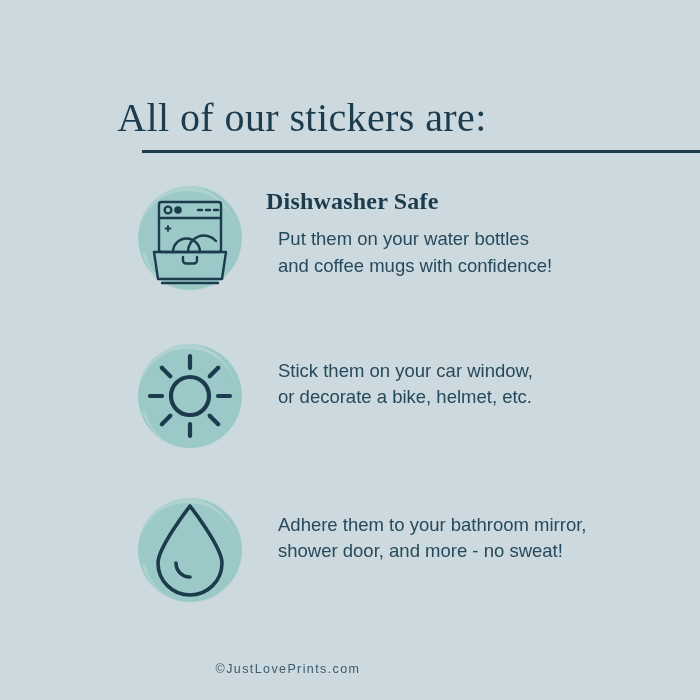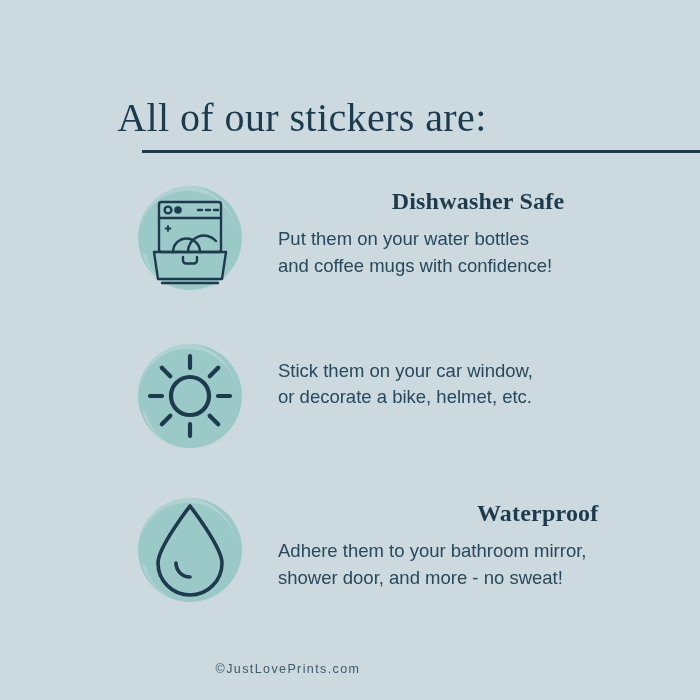--- a/index.html
+++ b/index.html
@@ -78,21 +78,20 @@
   }
 
   .feature-heading {
     font-family: "Liberation Serif", "DejaVu Serif", serif;
     font-weight: bold;
     font-size: 24px;
     color: #1c3b4d;
     line-height: 1.1;
     margin: 0 0 9px 0;
     letter-spacing: 0.2px;
-    text-align: right;
   }
 
   .feature-desc {
     font-family: "Liberation Sans", sans-serif;
     font-size: 18.5px;
     line-height: 1.42;
     color: #27495c;
     margin: 12px;
     font-weight: 400;
   }
@@ -195,21 +194,20 @@
         <circle cx="58" cy="58" r="52" fill="#9bc9c7"></circle>
         <path d="M58 6 A52 52 0 0 0 7 62 A48 48 0 0 1 58 11 A48 48 0 0 1 104 50 A52 52 0 0 0 58 6 Z" fill="#b4d5d3" opacity="0.85"></path>
         <path d="M10 72 A50 50 0 0 0 96 94 A47 47 0 0 1 14 74 Z" fill="#b4d5d3" opacity="0.7"></path>
         <g fill="none" stroke="#1c3b4d" stroke-width="3.6" stroke-linecap="round" stroke-linejoin="round">
           <path d="M58 14 C58 14 90 55 90 71 A32 32 0 0 1 26 71 C26 55 58 14 58 14 Z"></path>
           <path d="M44 71 A14 14 0 0 0 58 85"></path>
         </g>
       </svg>
     </div>
     <div class="feature-text">
-      <div class="feature-heading">Waterproof</div>
       <p class="feature-desc">
         <span class="line">Adhere them to your bathroom mirror,</span>
         <span class="line">shower door, and more - no sweat!</span>
       </p>
     </div>
   </div>
 
   <div class="footer">©JustLovePrints.com</div>
 
 </div>

